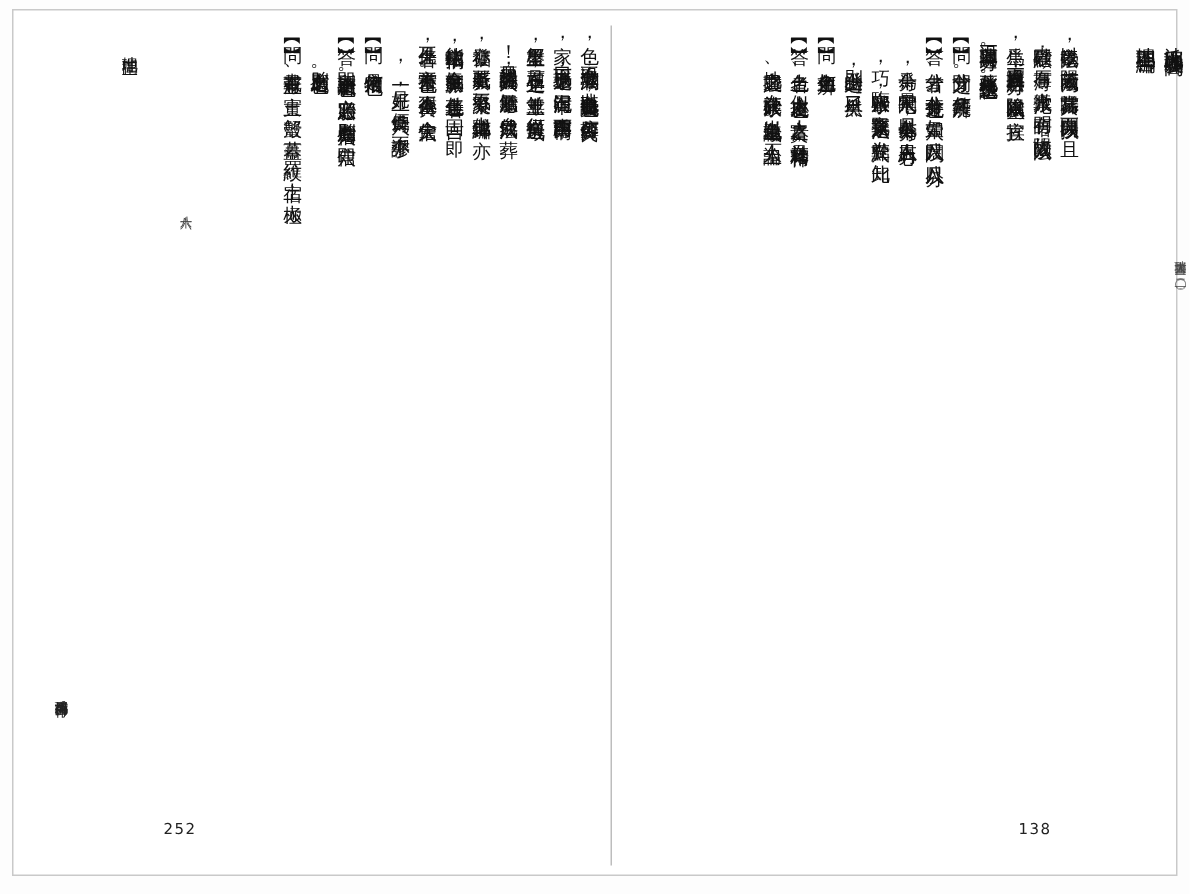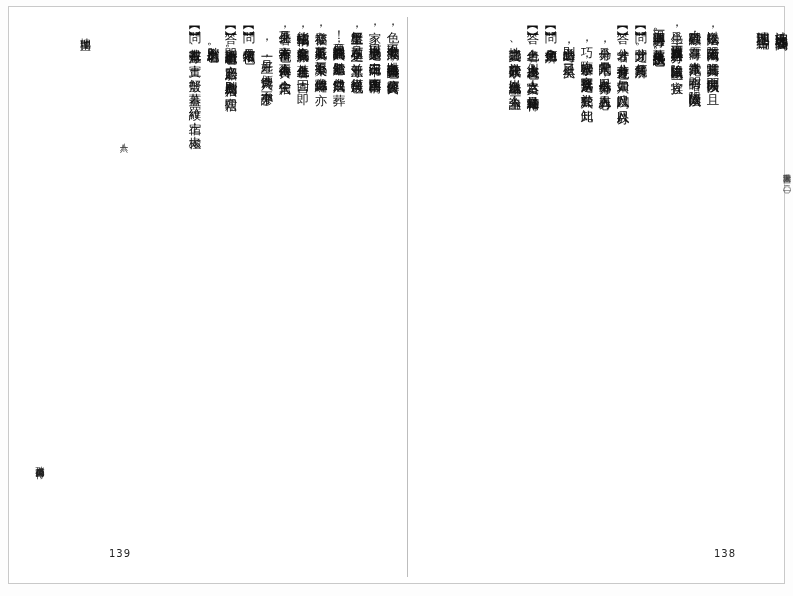--- a/index.html
+++ b/index.html
@@ -91,21 +91,21 @@
   
   .folio {
     position: absolute;
     bottom: 18px;
     font-family: "DejaVu Sans", sans-serif;
     font-size: 10px;
     color: #222;
     letter-spacing: 1px;
   }
   .folio-left { left: 88px; }
-  .folio-right { left: 268px; margin-left: 35px; }
+  .folio-right { left: 268px; }
   .imprint {
     position: absolute;
     bottom: 22px;
     left: 12px;
     writing-mode: vertical-rl;
     text-orientation: upright;
     font-size: 9px;
     color: #222;
     letter-spacing: 0.5px;
     height: 96px;
@@ -178,17 +178,17 @@
         <div class="col">能生蟻招禍，全在氣眞脈到，其土色佳者，固吉，即</div>
         <div class="col">不見佳者，亦未嘗不吉也。今人不得眞傳，全失穴信</div>
         <div class="col indent-1">，一見好土，便爲奇穴、不亦謬乎。</div>
         <div class="col">【問】 穴信是何物也？</div>
         <div class="col">【答】 即所謂應胎者也。穴必應胎，胎應則爲穴信。穴信即</div>
         <div class="col indent-1">胎應之別名也。</div>
         <div class="col">【問】 書載有浮土、實土、蟹殼、幕蓋、羅紋、土宿、太極</div>
       </div>
 
       <div class="imprint">瑞成書局公司印行</div>
-      <div class="folio folio-left">139</div>
+      <div class="folio folio-left">252</div>
     </div>
 
   </div>
 </div>
 
 </body></html>

